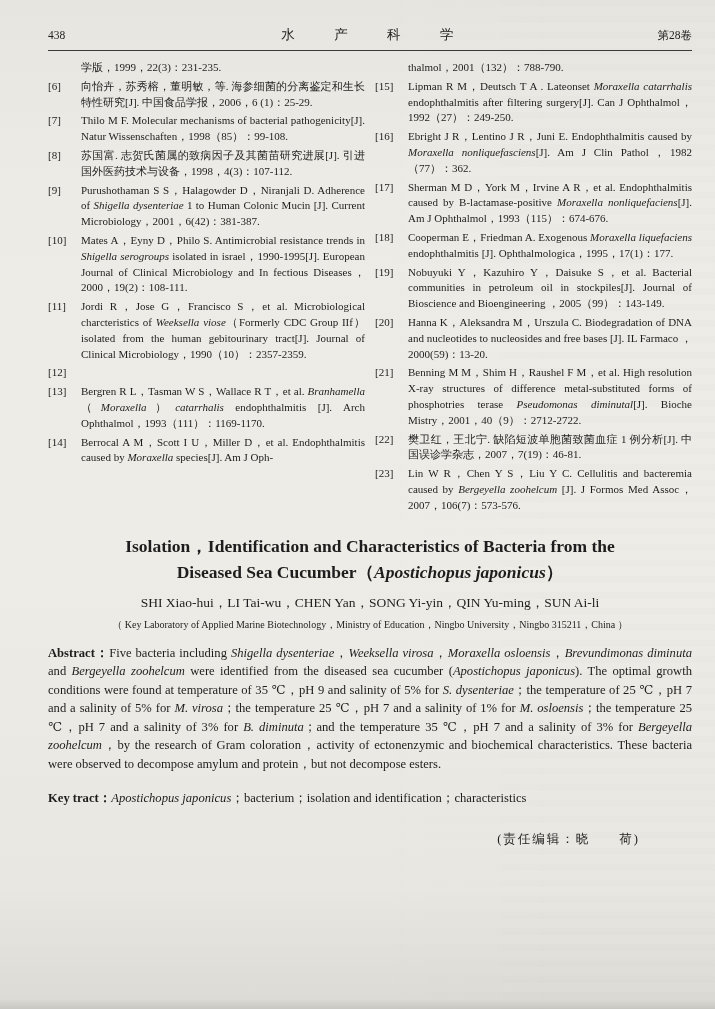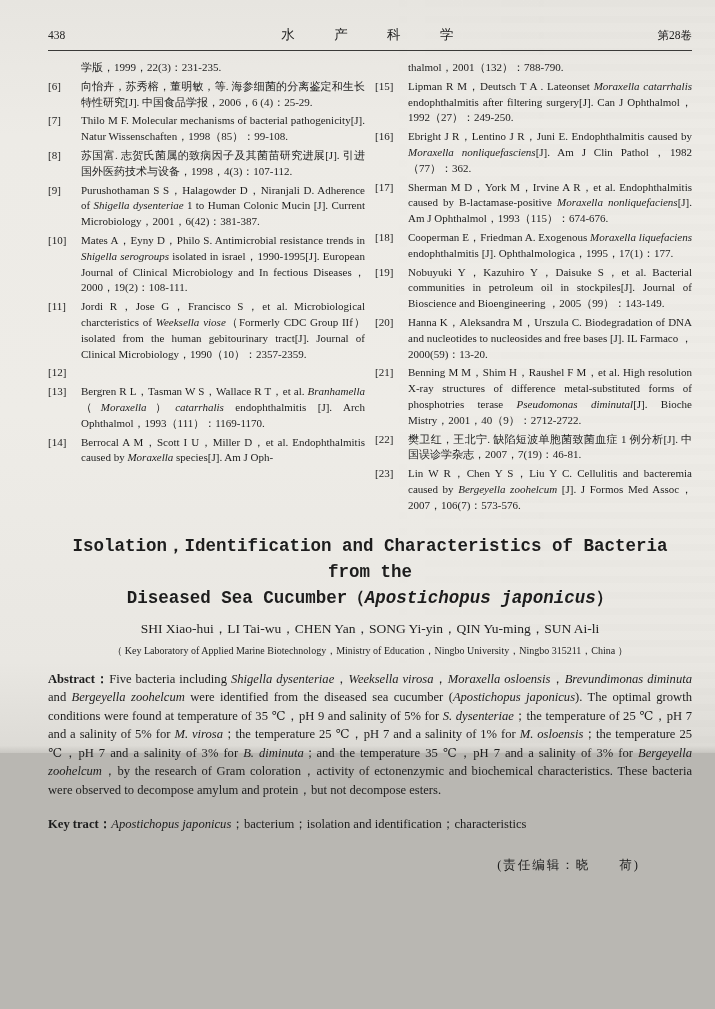--- a/index.html
+++ b/index.html
@@ -2,21 +2,21 @@
 <html><head>
 <meta charset="utf-8">
 <style>
   html,body{margin:0;padding:0;}
   body{
     width:715px;height:1009px;overflow:hidden;
     background:#b9b7b2;
     font-family:"Liberation Serif","DejaVu Serif",serif;
   }
   .page{
-    position:relative;width:715px;height:753px;
+    position:relative;width:715px;height:1009px;
     color:#1d1d1d;
     background:
       linear-gradient(180deg, #e7e5e0 0%, #edebe6 18%, #eeece7 55%, #e9e7e2 88%, #dddbd6 99%, #c9c7c2 100%),
       #ebe9e4;
     box-sizing:border-box;
     padding:26px 23px 0 48px;
   }
   
   .page::after{
     content:"";position:absolute;inset:0;pointer-events:none;
@@ -45,21 +45,20 @@
   }
   .ref-col{flex:1 1 0;min-width:0;}
   .ref-row{display:flex;margin-bottom:3px;}
   .ref-num{flex:0 0 33px;}
   .ref-text{flex:1;text-align:justify;text-justify:inter-word;}
   .ref-text i{font-style:italic;}
   .article{margin-top:16px;}
   .article-title{
     text-align:center;font-weight:bold;font-size:17.5px;line-height:26px;
     margin:0;
-    font-family:Liberation Mono, monospace;
   }
   .article-title i{font-style:italic;}
   .authors{
     text-align:center;font-size:13.5px;margin-top:9px;
   }
   .affiliation{
     text-align:center;font-size:10px;margin-top:6px;
   }
   .abstract{
     margin-top:12px;font-size:12.6px;line-height:18.6px;
@@ -88,21 +87,21 @@
   <hr class="head-rule">
 
   <div class="refs">
     <div class="ref-col">
         <div class="ref-row">
           <span class="ref-num"></span>
           <div class="ref-text">学版，1999，22(3)：231-235.</div>
         </div>
         <div class="ref-row">
           <span class="ref-num">[6]</span>
-          <div class="ref-text">向怡卉，苏秀榕，董明敏，等. 海参细菌的分离鉴定和生长特性研究[J]. 中国食品学报，2006，6 (4)：25-29.</div>
+          <div class="ref-text">向怡卉，苏秀榕，董明敏，等. 海参细菌的分离鉴定和生长特性研究[J]. 中国食品学报，2006，6 (1)：25-29.</div>
         </div>
         <div class="ref-row">
           <span class="ref-num">[7]</span>
           <div class="ref-text">Thilo M F.  Molecular mechanisms of bacterial pathogenicity[J]. Natur Wissenschaften，1998（85）：99-108.</div>
         </div>
         <div class="ref-row">
           <span class="ref-num">[8]</span>
           <div class="ref-text">苏国富. 志贺氏菌属的致病因子及其菌苗研究进展[J]. 引进国外医药技术与设备，1998，4(3)：107-112.</div>
         </div>
         <div class="ref-row">

